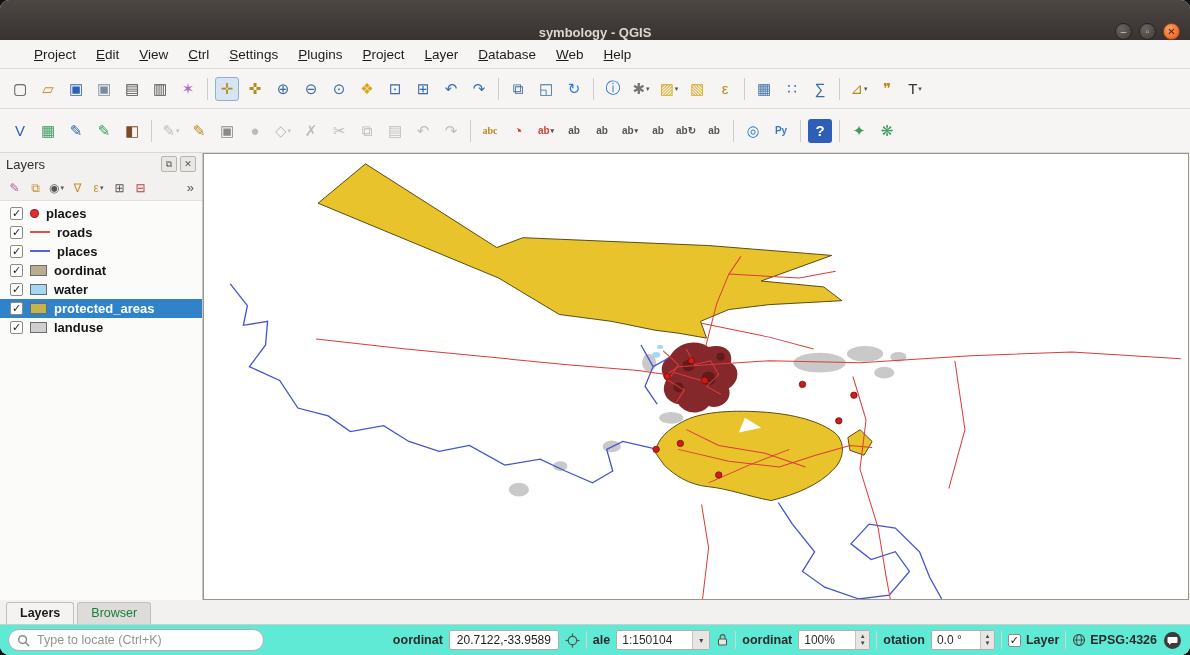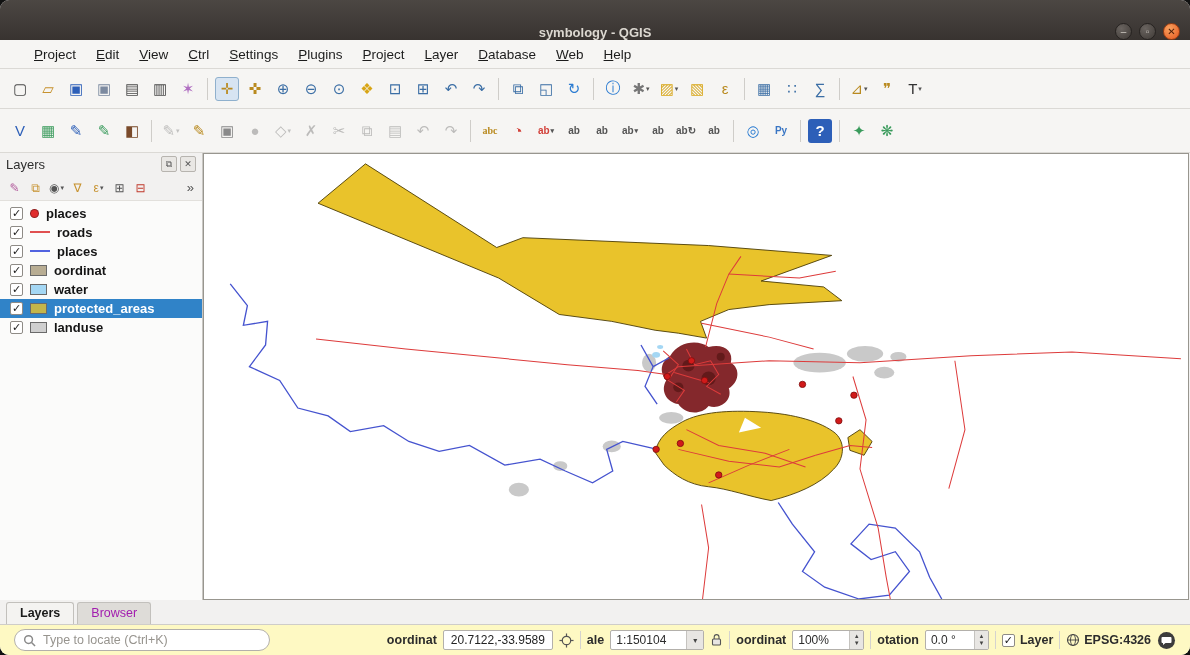--- a/index.html
+++ b/index.html
@@ -48,34 +48,34 @@
   .sym-point{width:9px;height:9px;border-radius:50%;border:1px solid rgba(0,0,0,.35);box-sizing:border-box;}
   .sym-line{width:20px;height:2px;}
   .sym-fill{width:17px;height:11px;border:1px solid #6a6a6a;box-sizing:border-box;}
   .lname{font-size:13px;font-weight:600;color:#141414;white-space:nowrap;}
 
   .canvas-wrap{flex:1;background:#fff;border:1px solid #98968f;margin:0 1px 0 0;position:relative;min-width:0;}
   .canvas-wrap svg{position:absolute;inset:0;width:100%;height:100%;}
 
   .bottom-strip{height:24px;display:flex;align-items:flex-end;background:#f2f1f0;flex:0 0 auto;}
   .tabs{width:202px;display:flex;align-items:flex-end;padding-left:6px;gap:3px;}
-  .tab{padding:3px 13px 4px;font-size:12.5px;color:#a21caf;background:#dedcd8;border:1px solid #c2c0bc;border-bottom:none;border-radius:3px 3px 0 0;}
+  .tab{padding:3px 13px 4px;font-size:12.5px;color:#15803d;background:#dedcd8;border:1px solid #c2c0bc;border-bottom:none;border-radius:3px 3px 0 0;}
   .tab.active{background:#f4f3f1;color:#1a1a1a;font-weight:700;}
 
   
   .mpa{fill:var(--pa);stroke:#4a3b05;stroke-width:.9;}
   .mroad-g path{stroke:var(--road);stroke-width:1;fill:none;}
   .mriver-g path{stroke:var(--river);stroke-width:1.3;fill:none;}
   .mland-g ellipse{fill:var(--landuse);}
   .mbld{fill:var(--building);}
   .mplace{fill:var(--place);stroke:#7c0c0c;stroke-width:.8;}
   .mwater{fill:#a4d7f4;}
 
   
-  .statusbar{height:30px;background:#fef9c3;border-top:1px solid #cfcdc9;display:flex;align-items:center;padding:0 14px;gap:6px;font-size:12.5px;color:#2c2c2c;flex:0 0 auto;}
+  .statusbar{height:30px;background:#5eead4;border-top:1px solid #cfcdc9;display:flex;align-items:center;padding:0 8px;gap:6px;font-size:12.5px;color:#2c2c2c;flex:0 0 auto;}
   .locator{width:256px;height:22px;border:1px solid #b3b0ab;border-radius:11px;background:#fff;display:flex;align-items:center;padding:0 8px;gap:5px;box-sizing:border-box;flex:0 0 auto;}
   .locator input{border:none;outline:none;background:transparent;font-size:12.5px;color:#333;flex:1;font-family:"Liberation Sans",sans-serif;}
   .locator input::placeholder{color:#97948e;}
   .sb-right{margin-left:auto;display:flex;align-items:center;gap:6px;}
   .sblabel{color:#2c2c2c;white-space:nowrap;font-weight:bold;}
   .sbbox{height:20px;border:1px solid #b3b0ab;border-radius:2px;background:#fff;display:flex;align-items:center;box-sizing:border-box;}
   input.coordbox{width:110px;height:20px;border:1px solid #b3b0ab;border-radius:2px;background:#fff;text-align:center;font-size:12px;color:#222;box-sizing:border-box;font-family:"Liberation Sans",sans-serif;padding:0 2px;}
   .combo{width:94px;justify-content:space-between;padding-left:5px;font-size:12px;}
   .combo .ddbtn{width:16px;height:18px;border-left:1px solid #c5c3bf;background:#e8e6e3;display:flex;align-items:center;justify-content:center;font-size:8px;color:#444;}
   .spin{padding-left:5px;font-size:12px;justify-content:space-between;align-items:center;}

